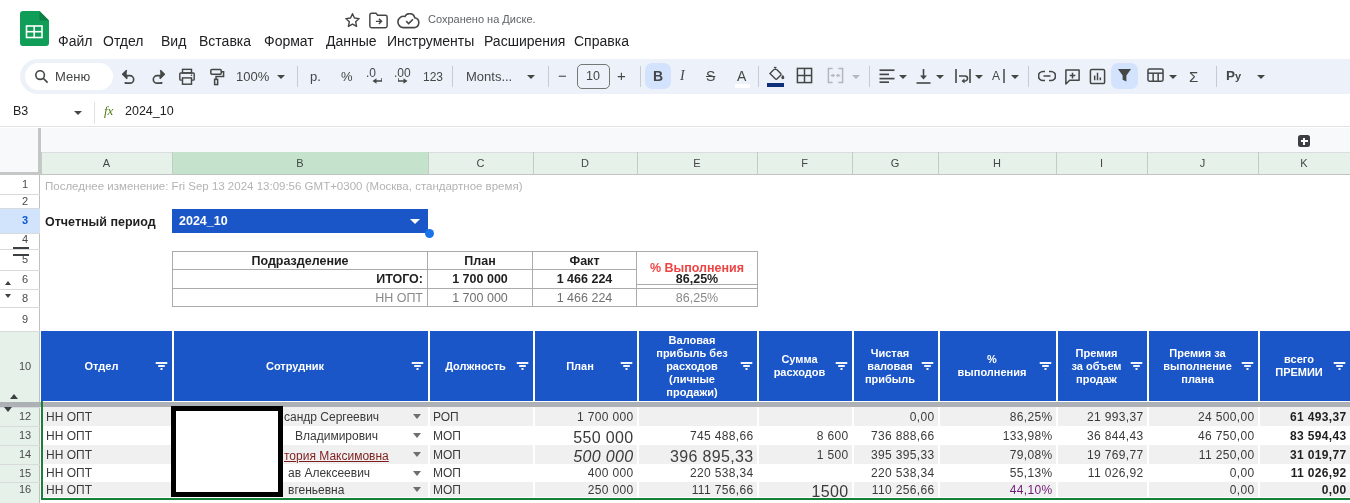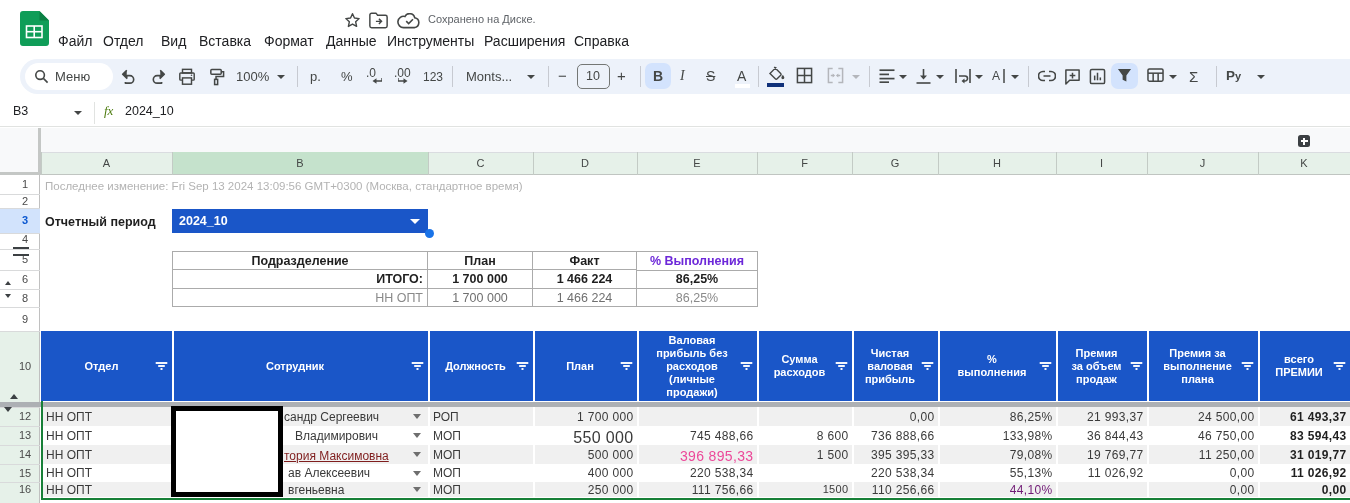--- a/index.html
+++ b/index.html
@@ -248,21 +248,21 @@
 <div class="abs" style="left:4px; top:407px; width:0; height:0; border-left:4.5px solid transparent; border-right:4.5px solid transparent; border-top:5px solid #3c4043;"></div>
 <div class="abs" style="left:45px; top:180px; font-size:11.5px; color:#b3b3b3;">Последнее изменение: Fri Sep 13 2024 13:09:56 GMT+0300 (Москва, стандартное время)</div>
 <div class="abs" style="left:45px; top:215px; font-size:12.5px; font-weight:bold; color:#1f1f1f;">Отчетный период</div>
 <div class="abs" style="left:172px; top:209px; width:256px; height:24px; background:#1a56c8;"></div>
 <div class="abs" style="left:179px; top:214px; font-size:12.5px; font-weight:bold; color:#fff;">2024_10</div>
 <div class="abs" style="left:410px; top:218.5px; width:0; height:0; border-left:5px solid transparent; border-right:5px solid transparent; border-top:5.5px solid #fff;"></div>
 <div class="abs" style="left:425px; top:229px; width:9px; height:9px; background:#1a73e8; border-radius:50%;"></div>
 <div class="abs" style="left:172px; top:251px; width:256px; height:19px; border:1px solid #ababab; border-left:1px solid #ababab; border-top:1px solid #ababab; display:flex; align-items:center; justify-content:center;  font-size:12.5px; font-weight:bold; color:#1f1f1f;">Подразделение</div>
 <div class="abs" style="left:428px; top:251px; width:105px; height:19px; border:1px solid #ababab; border-left:none; border-top:1px solid #ababab; display:flex; align-items:center; justify-content:center;  font-size:12.5px; font-weight:bold; color:#1f1f1f;">План</div>
 <div class="abs" style="left:533px; top:251px; width:104px; height:19px; border:1px solid #ababab; border-left:none; border-top:1px solid #ababab; display:flex; align-items:center; justify-content:center;  font-size:12.5px; font-weight:bold; color:#1f1f1f;">Факт</div>
-<div class="abs" style="left:637px; top:251px; width:121px; height:20px; border:1px solid #ababab; border-left:none; border-top:1px solid #ababab; display:flex; align-items:center; justify-content:center;  font-size:12.5px; font-weight:bold; color:#6d28d9;">% Выполнения</div>
+<div class="abs" style="left:637px; top:251px; width:121px; height:34px; border:1px solid #ababab; border-left:none; border-top:1px solid #ababab; display:flex; align-items:center; justify-content:center;  font-size:12.5px; font-weight:bold; color:#ef4444;">% Выполнения</div>
 <div class="abs" style="left:172px; top:270px; width:256px; height:19px; border:1px solid #ababab; border-left:1px solid #ababab; border-top:none; display:flex; align-items:center; justify-content:flex-end; padding-right:4px; font-size:12.5px; font-weight:bold; color:#1f1f1f;">ИТОГО:</div>
 <div class="abs" style="left:428px; top:270px; width:105px; height:19px; border:1px solid #ababab; border-left:none; border-top:none; display:flex; align-items:center; justify-content:center;  font-size:12.5px; font-weight:bold; color:#1f1f1f;">1 700 000</div>
 <div class="abs" style="left:533px; top:270px; width:104px; height:19px; border:1px solid #ababab; border-left:none; border-top:none; display:flex; align-items:center; justify-content:center;  font-size:12.5px; font-weight:bold; color:#1f1f1f;">1 466 224</div>
 <div class="abs" style="left:637px; top:270px; width:121px; height:19px; border:1px solid #ababab; border-left:none; border-top:none; display:flex; align-items:center; justify-content:center;  font-size:12.5px; font-weight:bold; color:#1f1f1f;">86,25%</div>
 <div class="abs" style="left:172px; top:289px; width:256px; height:18px; border:1px solid #ababab; border-left:1px solid #ababab; border-top:none; display:flex; align-items:center; justify-content:flex-end; padding-right:4px; font-size:12.5px; font-weight:normal; color:#8a8a8a;">НН ОПТ</div>
 <div class="abs" style="left:428px; top:289px; width:105px; height:18px; border:1px solid #ababab; border-left:none; border-top:none; display:flex; align-items:center; justify-content:center;  font-size:12.5px; font-weight:normal; color:#6f6f6f;">1 700 000</div>
 <div class="abs" style="left:533px; top:289px; width:104px; height:18px; border:1px solid #ababab; border-left:none; border-top:none; display:flex; align-items:center; justify-content:center;  font-size:12.5px; font-weight:normal; color:#6f6f6f;">1 466 224</div>
 <div class="abs" style="left:637px; top:289px; width:121px; height:18px; border:1px solid #ababab; border-left:none; border-top:none; display:flex; align-items:center; justify-content:center;  font-size:12.5px; font-weight:normal; color:#8a8a8a;">86,25%</div>
 <div class="abs" style="left:41px; top:331px; width:1309px; height:70px; background:#1a56c8;"></div>
 <div class="hdrcell" style="left:41px; top:331px; width:117px; height:70px; background:transparent; padding-left:4px;">Отдел</div>
@@ -394,22 +394,22 @@
 <div class="abs" style="left:757px; top:445px; width:1.5px; height:19px; background:#fff;"></div>
 <div class="abs" style="left:852px; top:445px; width:1.5px; height:19px; background:#fff;"></div>
 <div class="abs" style="left:938px; top:445px; width:1.5px; height:19px; background:#fff;"></div>
 <div class="abs" style="left:1056px; top:445px; width:1.5px; height:19px; background:#fff;"></div>
 <div class="abs" style="left:1147px; top:445px; width:1.5px; height:19px; background:#fff;"></div>
 <div class="abs" style="left:1258px; top:445px; width:1.5px; height:19px; background:#fff;"></div>
 <div class="abs" style="left:46px; top:447.5px; font-size:12px; color:#3a3a3a;">НН ОПТ</div>
 <div class="abs" style="left:284px; top:449px; font-size:12px; color:#7f1d1d;text-decoration:underline;">тория Максимовна</div>
 <div class="abs" style="left:413px; top:452.0px; width:0; height:0; border-left:4.5px solid transparent; border-right:4.5px solid transparent; border-top:5px solid #6e6e6e;"></div>
 <div class="abs" style="left:433px; top:447.5px; font-size:12px; color:#3a3a3a;">МОП</div>
-<div class="abs num" style="left:533px; top:447.5px; width:100.5px; font-size:12px; font-weight:normal; color:#3a3a3a;">500 000</div>
-<div class="abs num" style="left:637px; top:447.5px; width:116.5px; font-size:14px; font-weight:normal; color:#ec4899;">396 895,33</div>
+<div class="abs num" style="left:533px; top:447.5px; width:100.5px; font-size:16px; font-weight:normal; color:#3a3a3a;font-style:italic;">500 000</div>
+<div class="abs num" style="left:637px; top:447.5px; width:116.5px; font-size:16px; font-weight:normal; color:#404040;">396 895,33</div>
 <div class="abs num" style="left:757px; top:447.5px; width:91.5px; font-size:12px; font-weight:normal; color:#3a3a3a;">1 500</div>
 <div class="abs num" style="left:852px; top:447.5px; width:82.5px; font-size:12px; font-weight:normal; color:#3a3a3a;">395 395,33</div>
 <div class="abs num" style="left:938px; top:447.5px; width:114.5px; font-size:12px; font-weight:normal; color:#3a3a3a;">79,08%</div>
 <div class="abs num" style="left:1056px; top:447.5px; width:87.5px; font-size:12px; font-weight:normal; color:#3a3a3a;">19 769,77</div>
 <div class="abs num" style="left:1147px; top:447.5px; width:107.5px; font-size:12px; font-weight:normal; color:#3a3a3a;">11 250,00</div>
 <div class="abs num" style="left:1258px; top:447.5px; width:88.5px; font-size:12px; font-weight:bold; color:#1f1f1f;">31 019,77</div>
 <div class="abs" style="left:41px; top:464px; width:1309px; height:18px; background:#ffffff;"></div>
 <div class="abs" style="left:172px; top:464px; width:1.5px; height:18px; background:#fff;"></div>
 <div class="abs" style="left:428px; top:464px; width:1.5px; height:18px; background:#fff;"></div>
 <div class="abs" style="left:533px; top:464px; width:1.5px; height:18px; background:#fff;"></div>
@@ -441,20 +441,20 @@
 <div class="abs" style="left:938px; top:482px; width:1.5px; height:15px; background:#fff;"></div>
 <div class="abs" style="left:1056px; top:482px; width:1.5px; height:15px; background:#fff;"></div>
 <div class="abs" style="left:1147px; top:482px; width:1.5px; height:15px; background:#fff;"></div>
 <div class="abs" style="left:1258px; top:482px; width:1.5px; height:15px; background:#fff;"></div>
 <div class="abs" style="left:46px; top:482.5px; font-size:12px; color:#3a3a3a;">НН ОПТ</div>
 <div class="abs" style="left:288px; top:482.5px; font-size:12px; color:#3a3a3a;">вгеньевна</div>
 <div class="abs" style="left:413px; top:487.0px; width:0; height:0; border-left:4.5px solid transparent; border-right:4.5px solid transparent; border-top:5px solid #6e6e6e;"></div>
 <div class="abs" style="left:433px; top:482.5px; font-size:12px; color:#3a3a3a;">МОП</div>
 <div class="abs num" style="left:533px; top:482.5px; width:100.5px; font-size:12px; font-weight:normal; color:#3a3a3a;">250 000</div>
 <div class="abs num" style="left:637px; top:482.5px; width:116.5px; font-size:12px; font-weight:normal; color:#3a3a3a;">111 756,66</div>
-<div class="abs num" style="left:757px; top:482.5px; width:91.5px; font-size:11px; font-weight:normal; color:#3a3a3a;">1500</div>
+<div class="abs num" style="left:757px; top:482.5px; width:91.5px; font-size:16px; font-weight:normal; color:#3a3a3a;">1500</div>
 <div class="abs num" style="left:852px; top:482.5px; width:82.5px; font-size:12px; font-weight:normal; color:#3a3a3a;">110 256,66</div>
 <div class="abs num" style="left:938px; top:482.5px; width:114.5px; font-size:12px; font-weight:normal; color:#701a75;">44,10%</div>
 <div class="abs num" style="left:1147px; top:482.5px; width:107.5px; font-size:12px; font-weight:normal; color:#3a3a3a;">0,00</div>
 <div class="abs num" style="left:1258px; top:482.5px; width:88.5px; font-size:12px; font-weight:bold; color:#1f1f1f;">0,00</div>
 <div class="abs" style="left:41px; top:401px; width:1.5px; height:99px; background:#188038;"></div>
 <div class="abs" style="left:41px; top:497.5px; width:1309px; height:2.5px; background:#188038;"></div>
 <div class="abs" style="left:171px; top:406px; width:112px; height:91px; background:#fff; border:5px solid #000;"></div>
 </div>
 </body></html>

